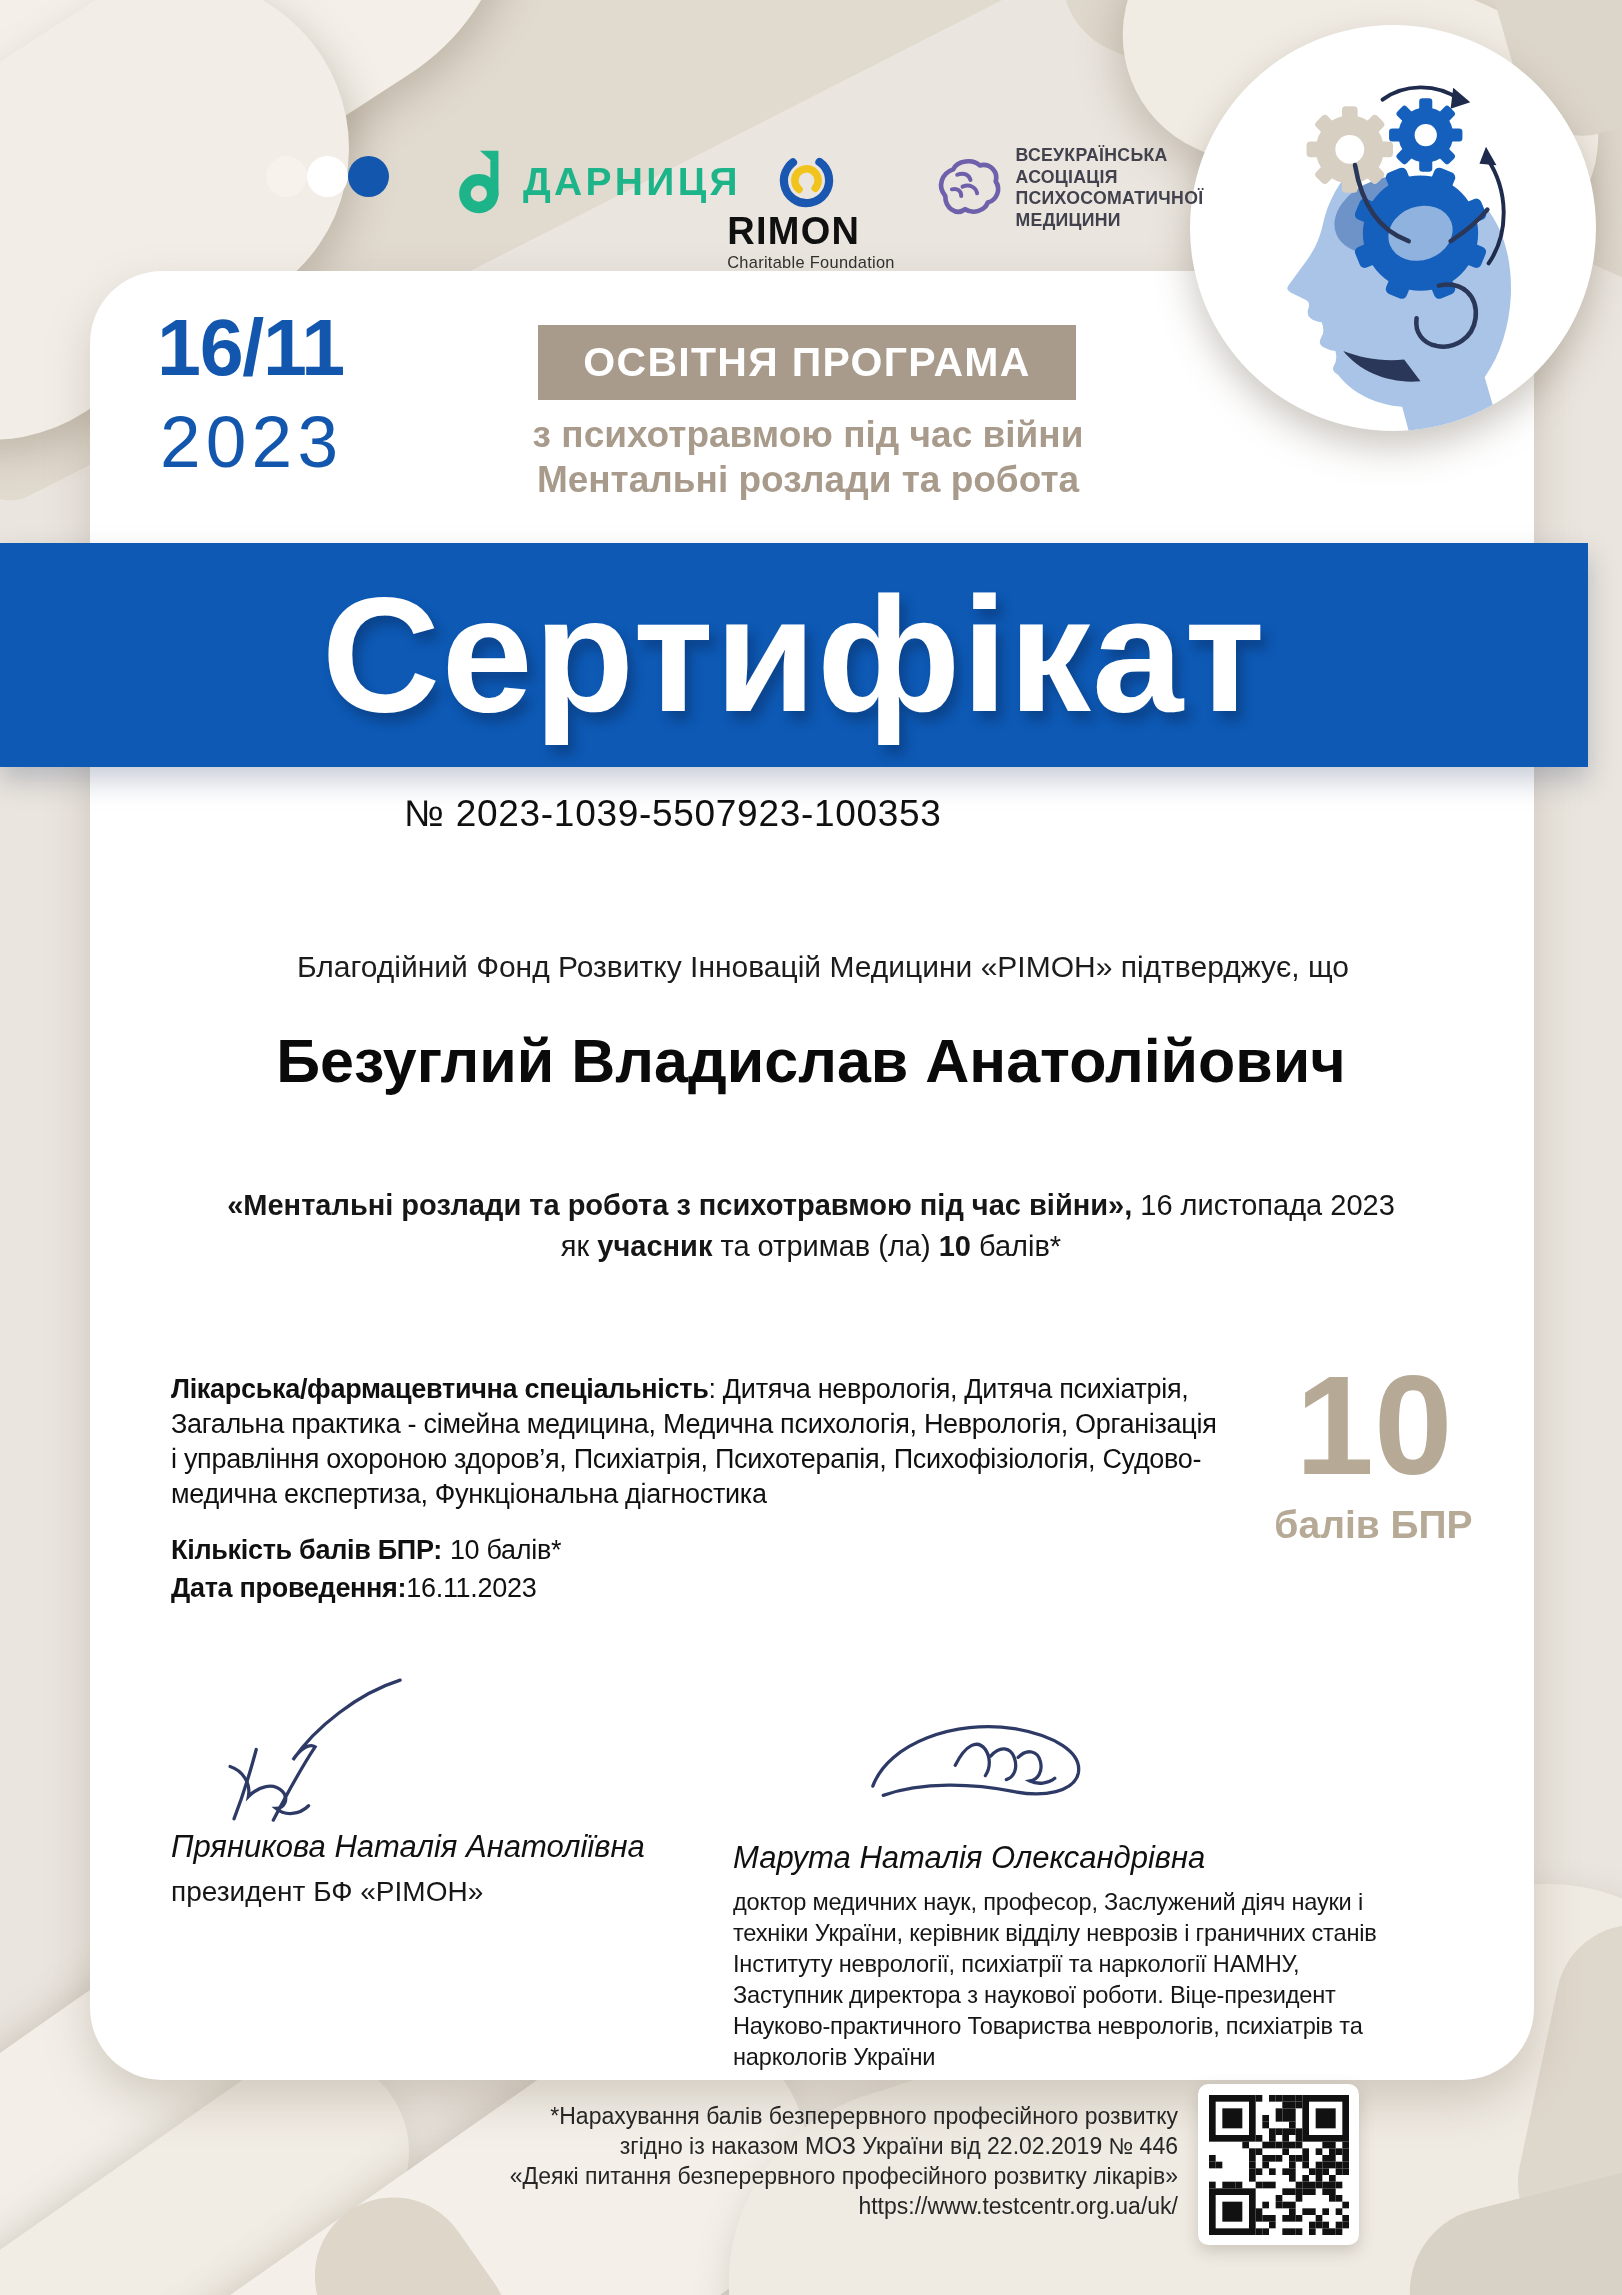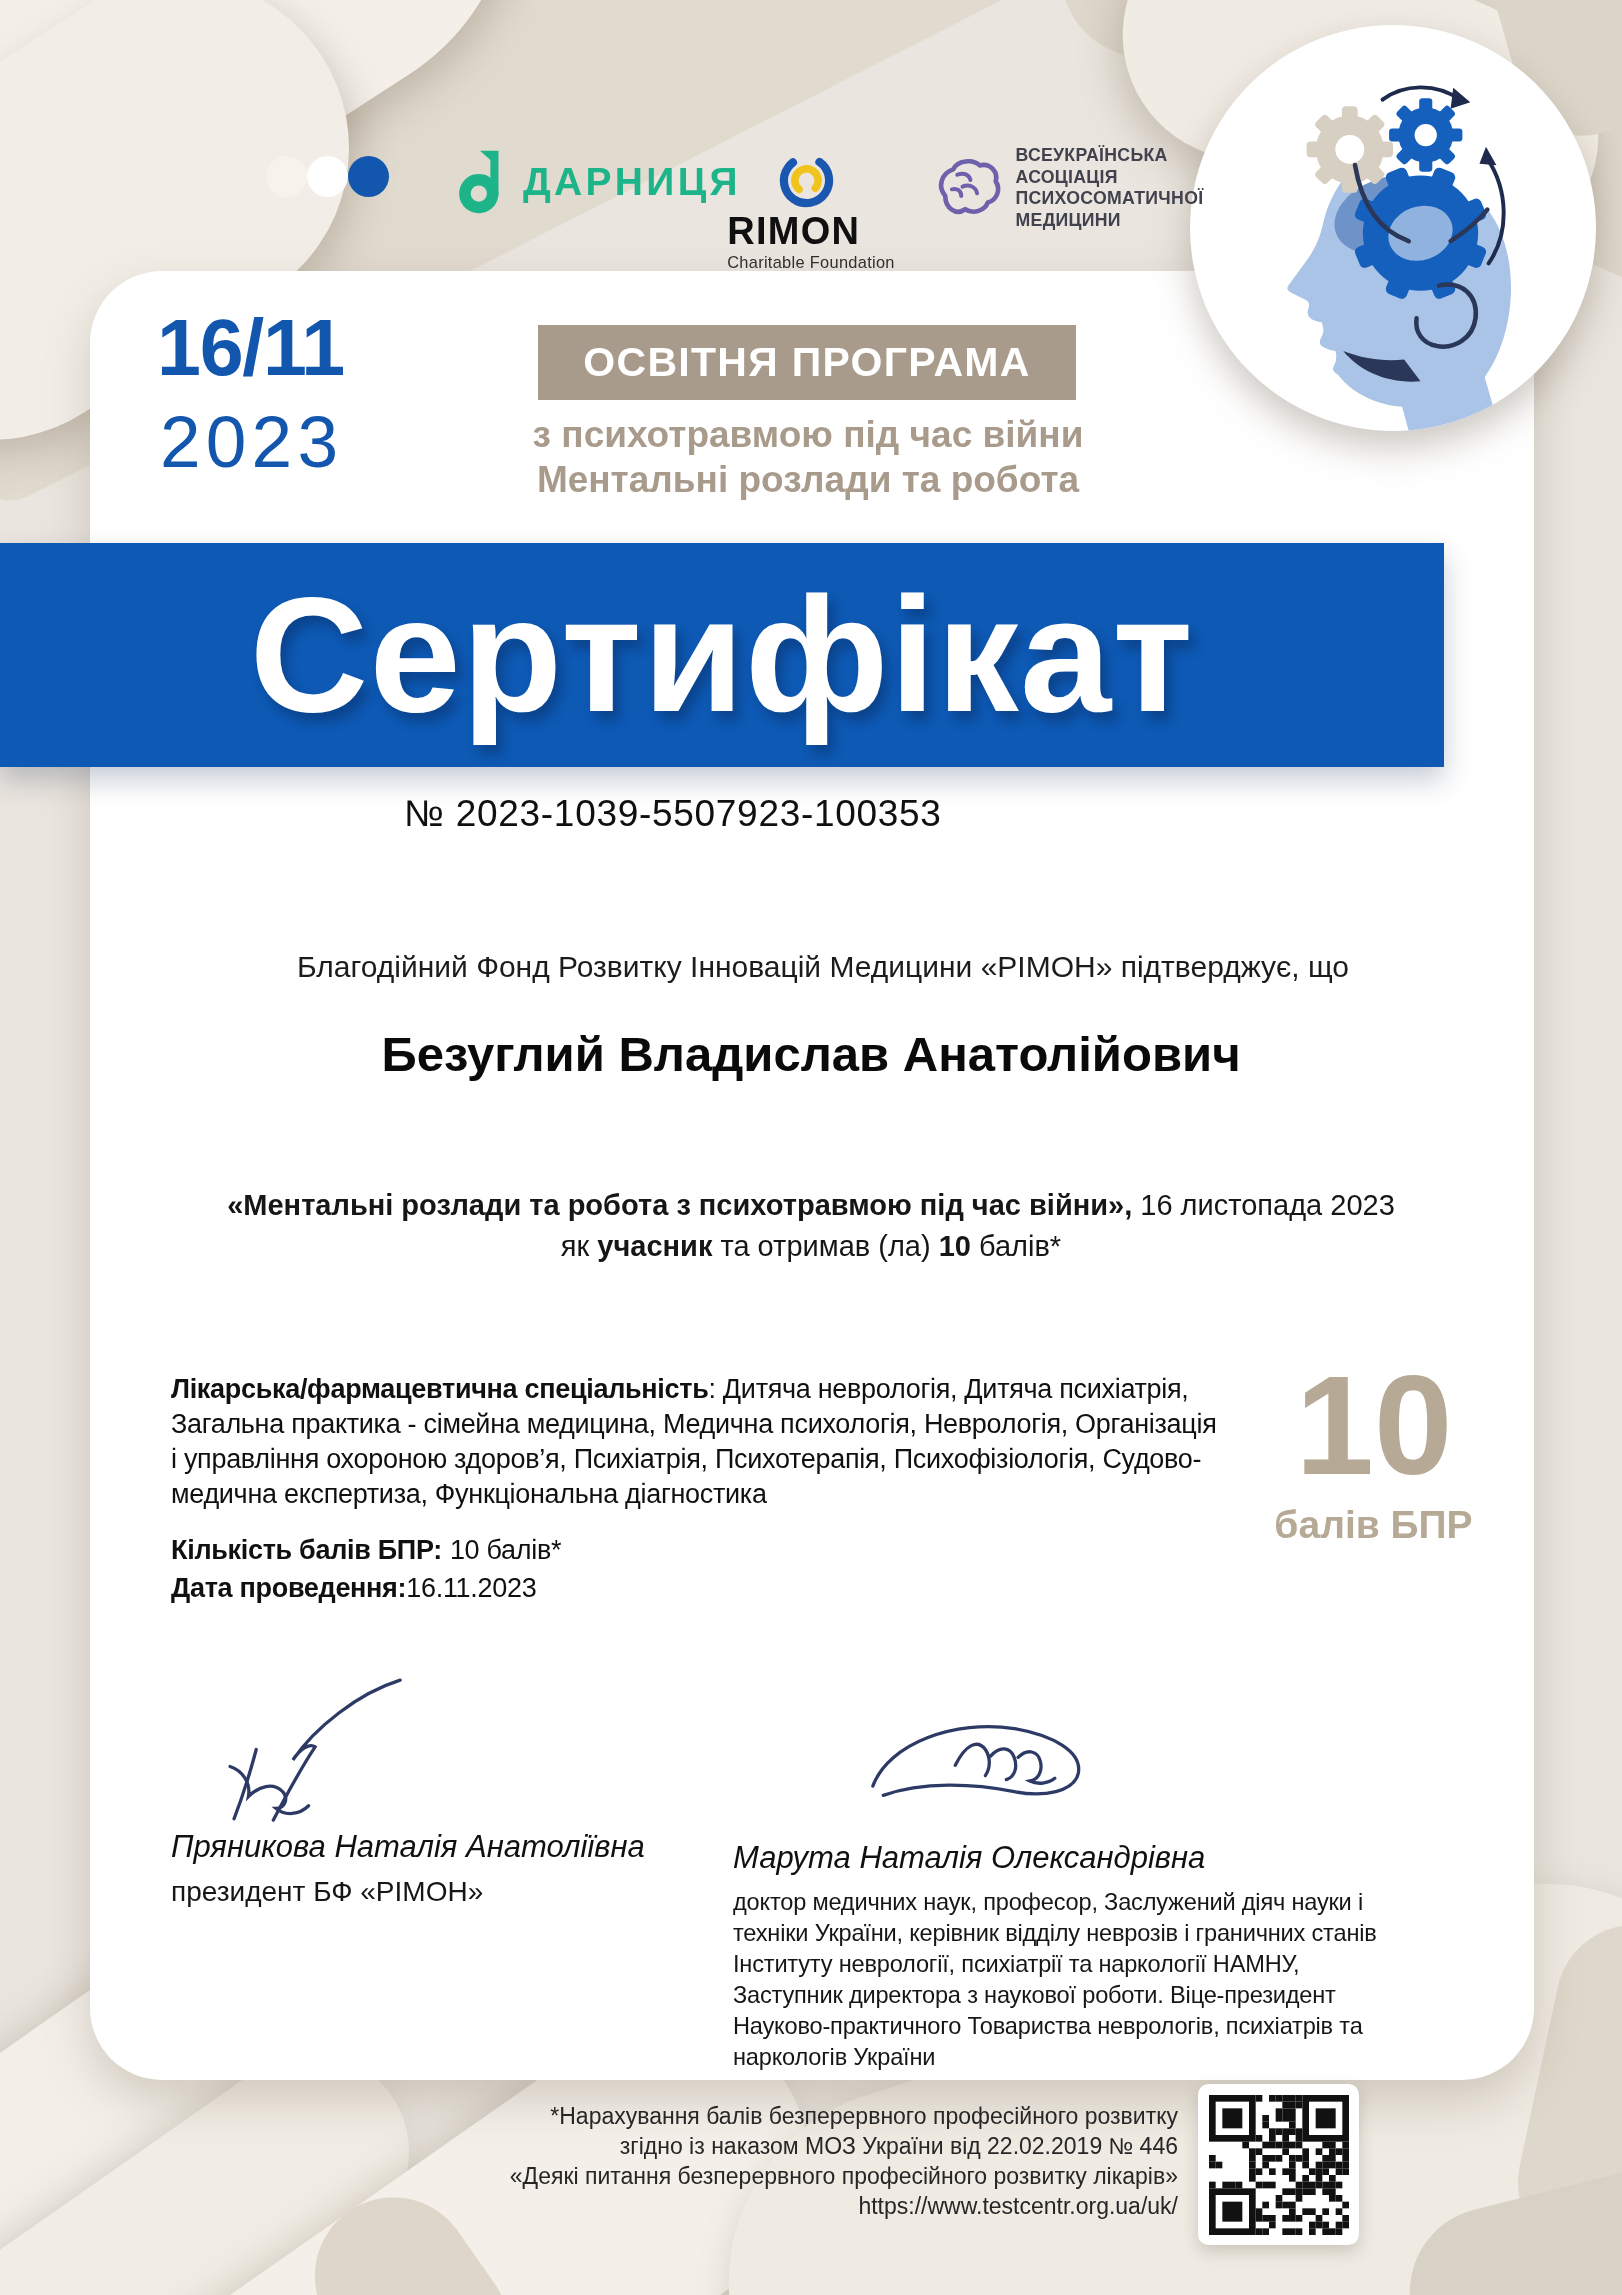--- a/index.html
+++ b/index.html
@@ -12,21 +12,21 @@
   
   .shape{z-index:1;}
   .deco-top{z-index:3;}
   
   .card{position:absolute;left:90px;top:271px;width:1444px;height:1809px;background:#fff;
         border-radius:72px;box-shadow:0 19.6px 46px rgba(125,112,92,.28);z-index:2;}
   
   .circle{position:absolute;left:1190px;top:25px;width:406px;height:406px;border-radius:50%;
           background:#fff;overflow:hidden;z-index:4;box-shadow:0 17px 36px rgba(110,98,80,.35);}
   
-  .banner{position:absolute;left:0;top:543px;width:1444px;height:224px;background:#0d59b4;z-index:5;
+  .banner{position:absolute;left:0;top:543px;width:1588px;height:224px;background:#0d59b4;z-index:5;
           box-shadow:0 13px 26px rgba(30,50,90,.25);display:flex;align-items:center;justify-content:center;}
   .banner-title{font-size:164px;font-weight:bold;color:#fff;letter-spacing:1.3px;
                 text-shadow:5.9px 9.2px 10.5px rgba(8,30,70,.35);}
   .z6{z-index:6;}
   
   .dot{position:absolute;width:41px;height:41px;border-radius:50%;z-index:6;}
   .logo-row{position:absolute;display:flex;align-items:center;z-index:6;}
   .darn-label{font-size:39px;font-weight:bold;color:#1db489;letter-spacing:3.3px;margin-left:13px;}
   .rimon-name{font-size:38px;font-weight:800;color:#101010;letter-spacing:1.3px;line-height:38px;}
   .rimon-sub{font-size:16.4px;color:#30302f;margin-top:2.6px;letter-spacing:0.3px;}
@@ -34,21 +34,21 @@
   .date-day{position:absolute;left:157px;top:302px;font-size:79px;font-weight:bold;color:#1257ad;letter-spacing:-1.3px;z-index:6;}
   .date-year{position:absolute;left:160px;top:400px;font-size:73px;font-weight:400;color:#1257ad;letter-spacing:5.2px;z-index:6;}
   .badge{position:absolute;left:538px;top:325px;width:538px;height:75px;background:#a89b8b;z-index:6;
          display:flex;align-items:center;justify-content:center;}
   .badge span{color:#fff;font-size:41px;font-weight:bold;letter-spacing:1.3px;}
   .subtitle{position:absolute;left:432px;top:412px;width:752px;text-align:center;z-index:6;
             color:#a89b8b;font-size:37px;font-weight:bold;line-height:45px;}
   
   .cert-number{position:absolute;left:0;top:793px;width:1346px;text-align:center;font-size:37px;color:#101010;letter-spacing:0.7px;z-index:6;}
   .issuer{position:absolute;left:12px;top:950px;width:1622px;text-align:center;font-size:30px;color:#1c1c1c;z-index:6;}
-  .recipient{position:absolute;left:0;top:1026px;width:1622px;text-align:center;font-size:49px;font-weight:bold;color:#0a0a0a;z-index:6;}
+  .recipient{position:absolute;left:0;top:1026px;width:1622px;text-align:center;font-size:61px;font-weight:bold;color:#0a0a0a;z-index:6;}
   .participation{position:absolute;left:0;top:1185px;width:1622px;text-align:center;font-size:29px;color:#161616;line-height:41px;z-index:6;}
   .details{position:absolute;left:171px;top:1372px;width:1047px;font-size:27px;color:#101010;z-index:6;letter-spacing:-0.3px;}
   .details p{margin:0;line-height:35px;}
   .details .kv{margin-top:21px;line-height:34px;}
   .kv .v{margin-left:7.9px;}
   .score-big{position:absolute;left:1276px;top:1355px;width:196px;text-align:center;
              font-size:141px;line-height:141px;font-weight:bold;color:#b6a995;z-index:6;}
   .score-cap{position:absolute;left:1259px;top:1503px;width:229px;text-align:center;
              font-size:39px;font-weight:bold;color:#b6a995;z-index:6;}
   

